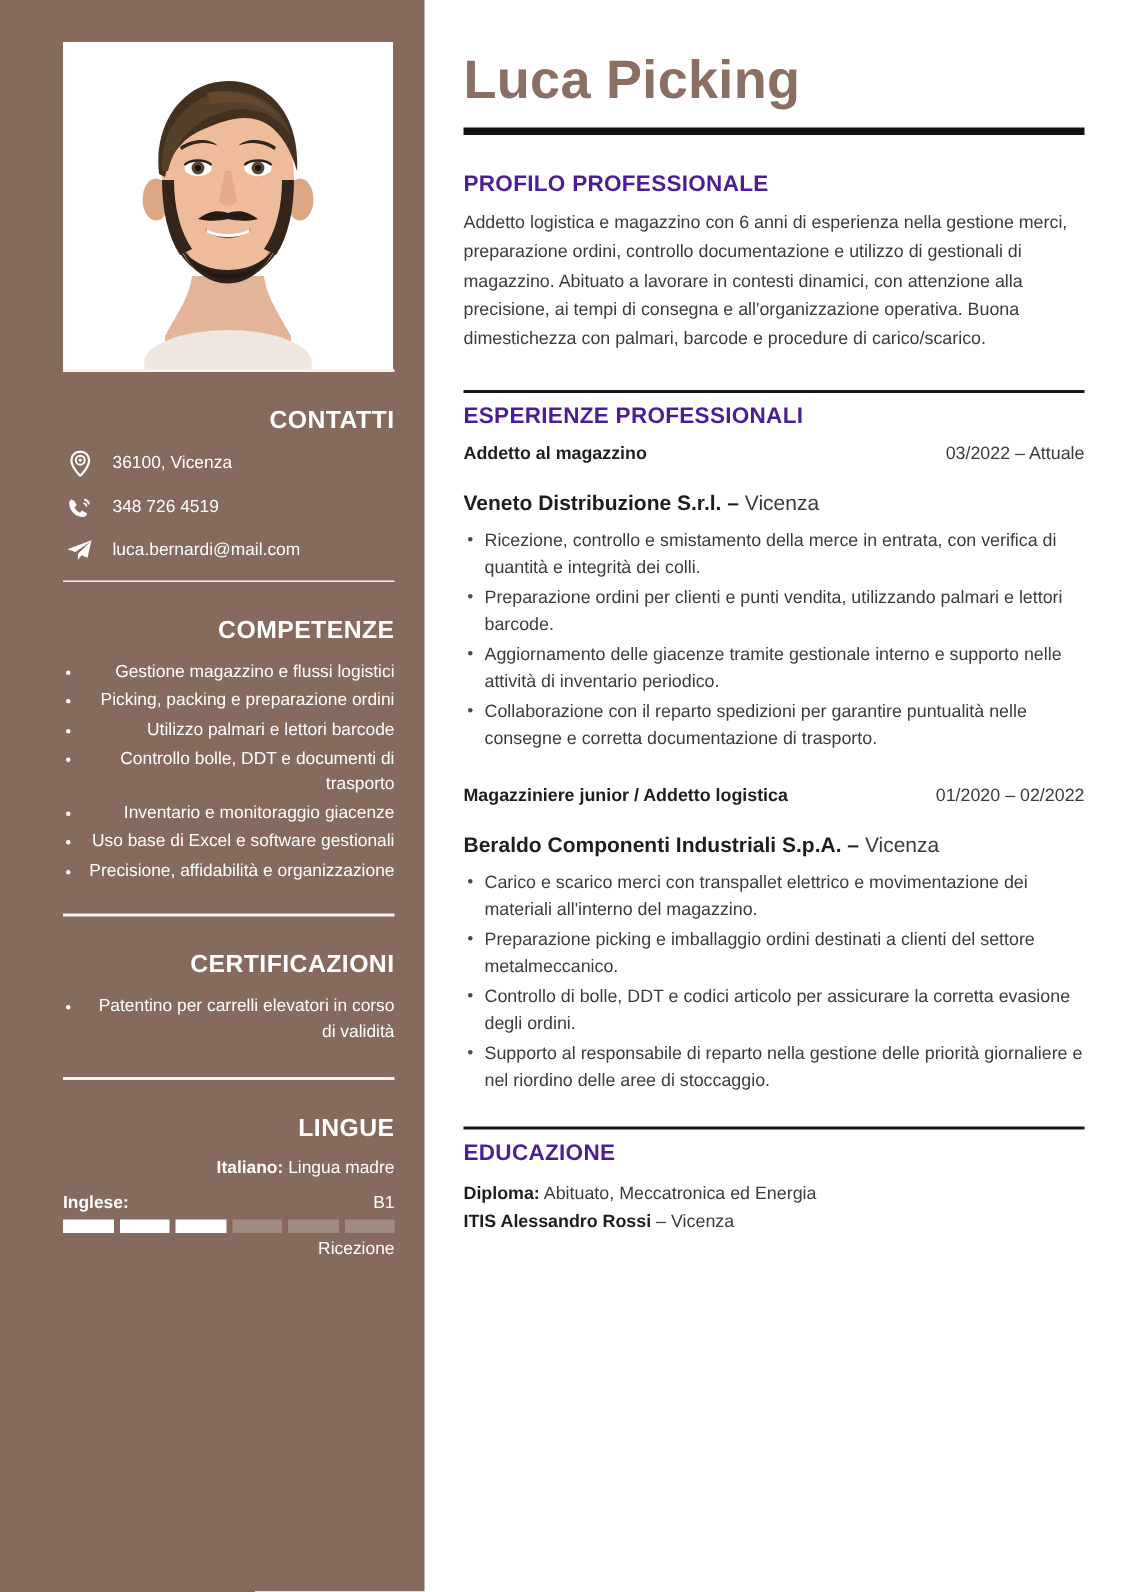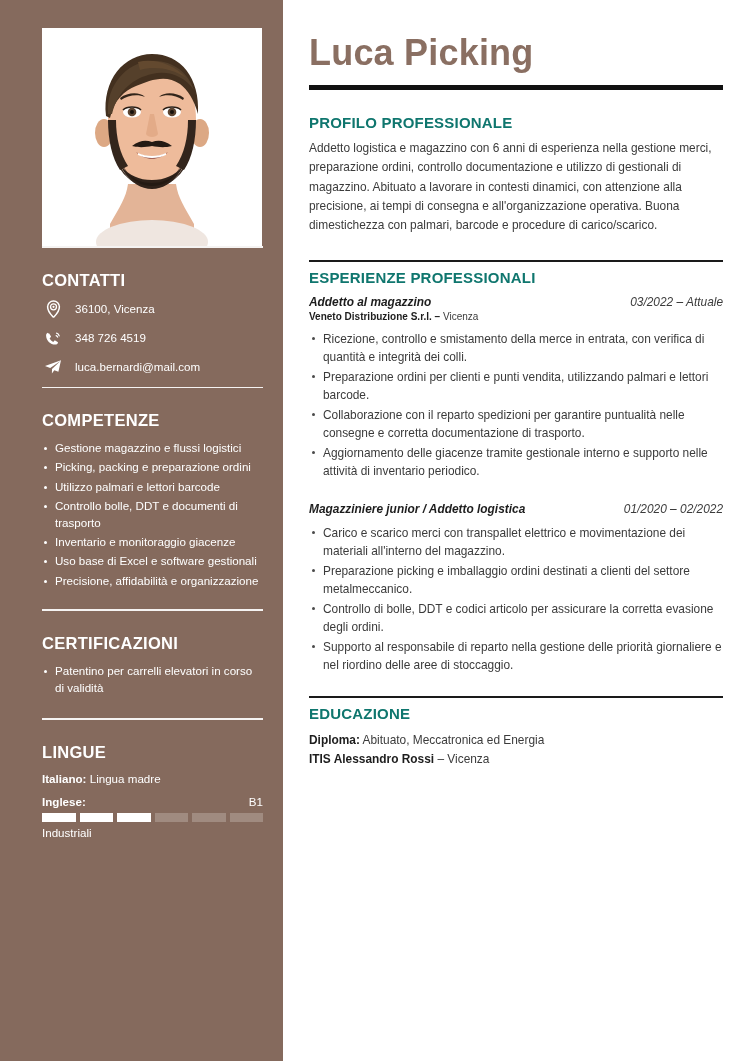--- a/index.html
+++ b/index.html
@@ -37,20 +37,21 @@
     margin: 0 auto 0 42px;
     background: #ffffff;
     overflow: hidden;
     position: relative;
   }
   .photo-svg { display: block; width: 220px; height: 218px; }
 
   .side-section {
     margin: 0 20px 0 42px;
     padding-top: 17px;
+    text-align: right;
   }
   .side-rule {
     height: 1.5px;
     background: #ffffff;
     margin: 0 20px 0 42px;
     opacity: .92;
   }
   .side-title {
     font-size: 16.5px;
     font-weight: bold;
@@ -156,56 +157,55 @@
   .main-section { margin-top: 24px; }
   .main-section.tight { margin-top: 22px; }
   .sec-rule {
     height: 2px;
     background: #1a1a1a;
     margin-bottom: 7px;
   }
   .sec-title {
     font-size: 15px;
     font-weight: bold;
-    color: #0f766e;
+    color: #4c1d95;
     letter-spacing: .2px;
     margin: 0 0 9px 0;
   }
   .sec-title.noRule { margin-bottom: 8px; }
 
   .para {
     font-size: 11.9px;
     line-height: 1.63;
     color: #3b3b3b;
     margin: 0;
   }
 
   .job { margin-bottom: 4px; }
   .job + .job { margin-top: 21px; }
   .job-head {
     display: flex;
     justify-content: space-between;
     align-items: baseline;
-    font-style: italic;
   }
   .job-title {
     font-size: 11.9px;
     font-weight: bold;
     color: #1d1d1d;
   }
   .job-date {
     font-size: 11.9px;
     color: #3b3b3b;
     white-space: nowrap;
     padding-left: 10px;
   }
   .job-org {
-    font-size: 10px;
+    font-size: 14px;
     color: #3b3b3b;
-    margin-top: 2px;
+    margin-top: 18px;
   }
   .job-org b { font-weight: bold; color: #1d1d1d; }
 
   ul.job-list {
     list-style: none;
     margin: 8px 0 0 0;
     padding: 0;
   }
   ul.job-list li {
     position: relative;
@@ -356,21 +356,21 @@
         <span>B1</span>
       </div>
       <div class="bar">
         <span class="seg on"></span>
         <span class="seg on"></span>
         <span class="seg on"></span>
         <span class="seg"></span>
         <span class="seg"></span>
         <span class="seg"></span>
       </div>
-      <div class="lang-sub">Industriali</div>
+      <div class="lang-sub">Ricezione</div>
     </section>
 
   </aside>
 
   <main class="main">
 
     <h1 class="name">Luca Picking</h1>
     <div class="name-rule"></div>
 
     <section class="main-section">
@@ -386,29 +386,32 @@
         <div class="job-head">
           <span class="job-title">Addetto al magazzino</span>
           <span class="job-date">03/2022 – Attuale</span>
         </div>
         <div class="job-org">
           <b>Veneto Distribuzione S.r.l.</b><b> – </b><span>Vicenza</span>
         </div>
         <ul class="job-list">
           <li>Ricezione, controllo e smistamento della merce in entrata, con verifica di quantità e integrità dei colli.</li>
           <li>Preparazione ordini per clienti e punti vendita, utilizzando palmari e lettori barcode.</li>
+          <li>Aggiornamento delle giacenze tramite gestionale interno e supporto nelle attività di inventario periodico.</li>
           <li>Collaborazione con il reparto spedizioni per garantire puntualità nelle consegne e corretta documentazione di trasporto.</li>
-          <li>Aggiornamento delle giacenze tramite gestionale interno e supporto nelle attività di inventario periodico.</li>
         </ul>
       </div>
 
       <div class="job">
         <div class="job-head">
           <span class="job-title">Magazziniere junior / Addetto logistica</span>
           <span class="job-date">01/2020 – 02/2022</span>
+        </div>
+        <div class="job-org">
+          <b>Beraldo Componenti Industriali S.p.A.</b><b> – </b><span>Vicenza</span>
         </div>
         <ul class="job-list">
           <li>Carico e scarico merci con transpallet elettrico e movimentazione dei materiali all'interno del magazzino.</li>
           <li>Preparazione picking e imballaggio ordini destinati a clienti del settore metalmeccanico.</li>
           <li>Controllo di bolle, DDT e codici articolo per assicurare la corretta evasione degli ordini.</li>
           <li>Supporto al responsabile di reparto nella gestione delle priorità giornaliere e nel riordino delle aree di stoccaggio.</li>
         </ul>
       </div>
     </section>
 

